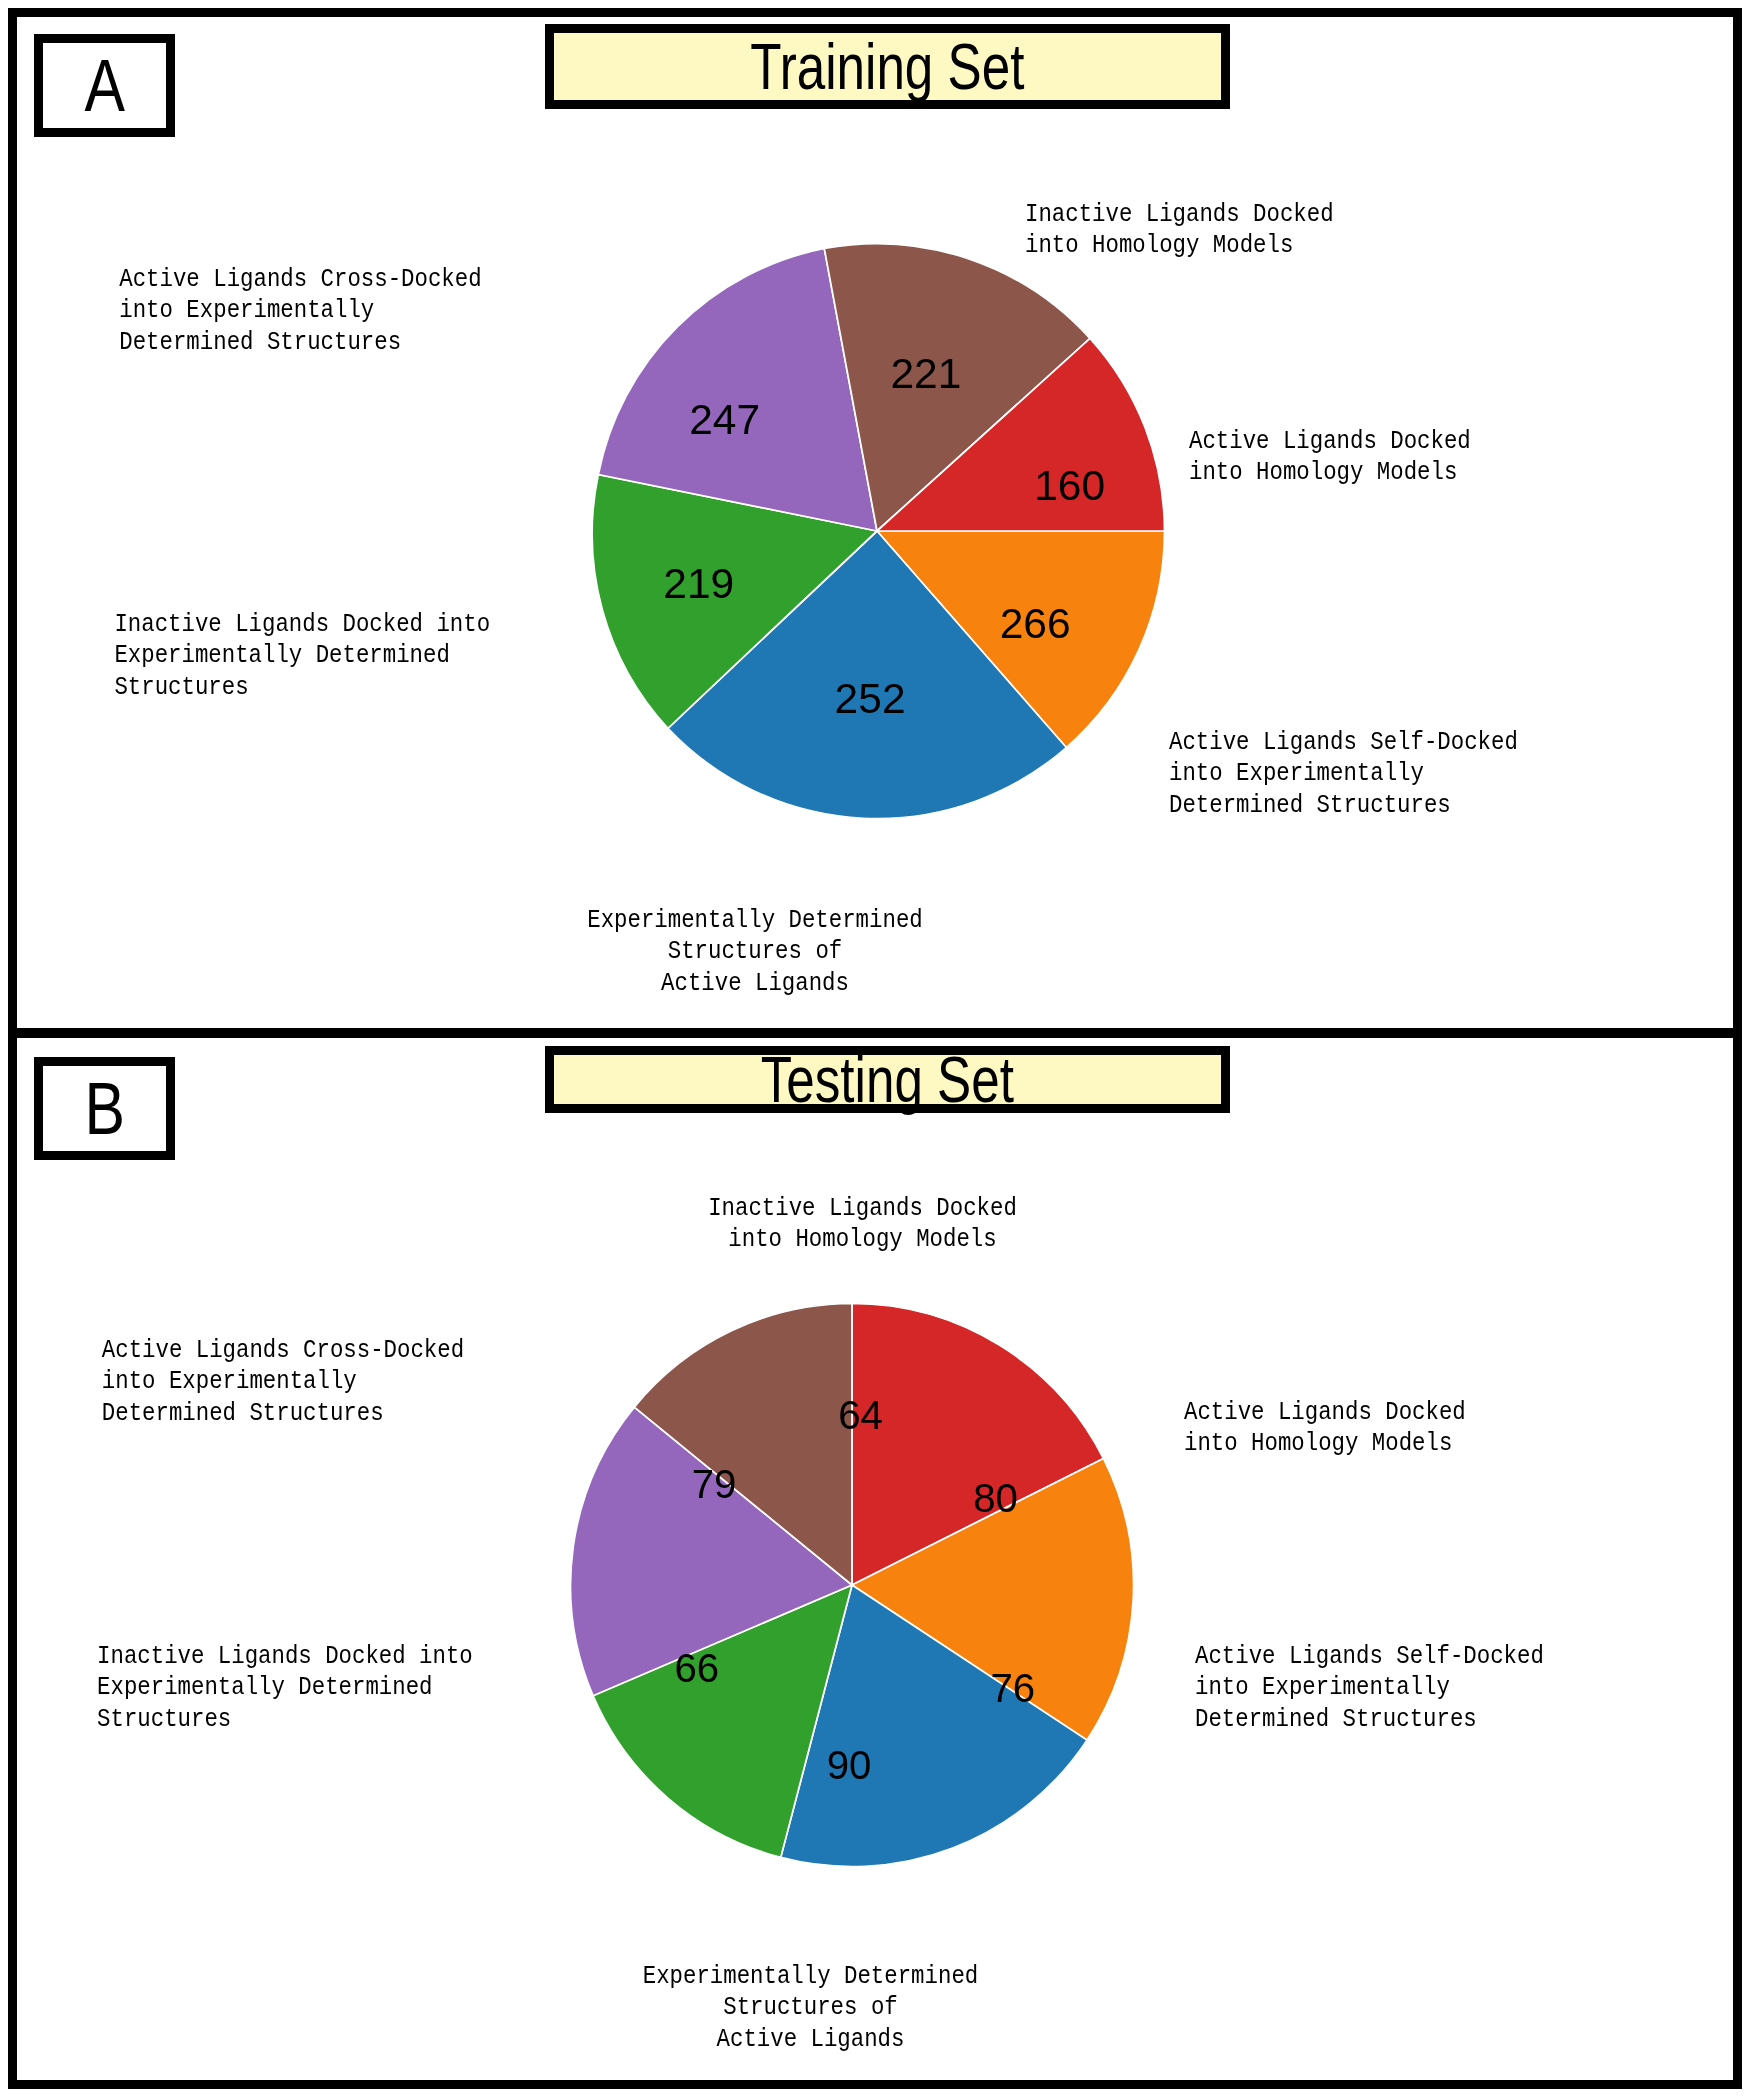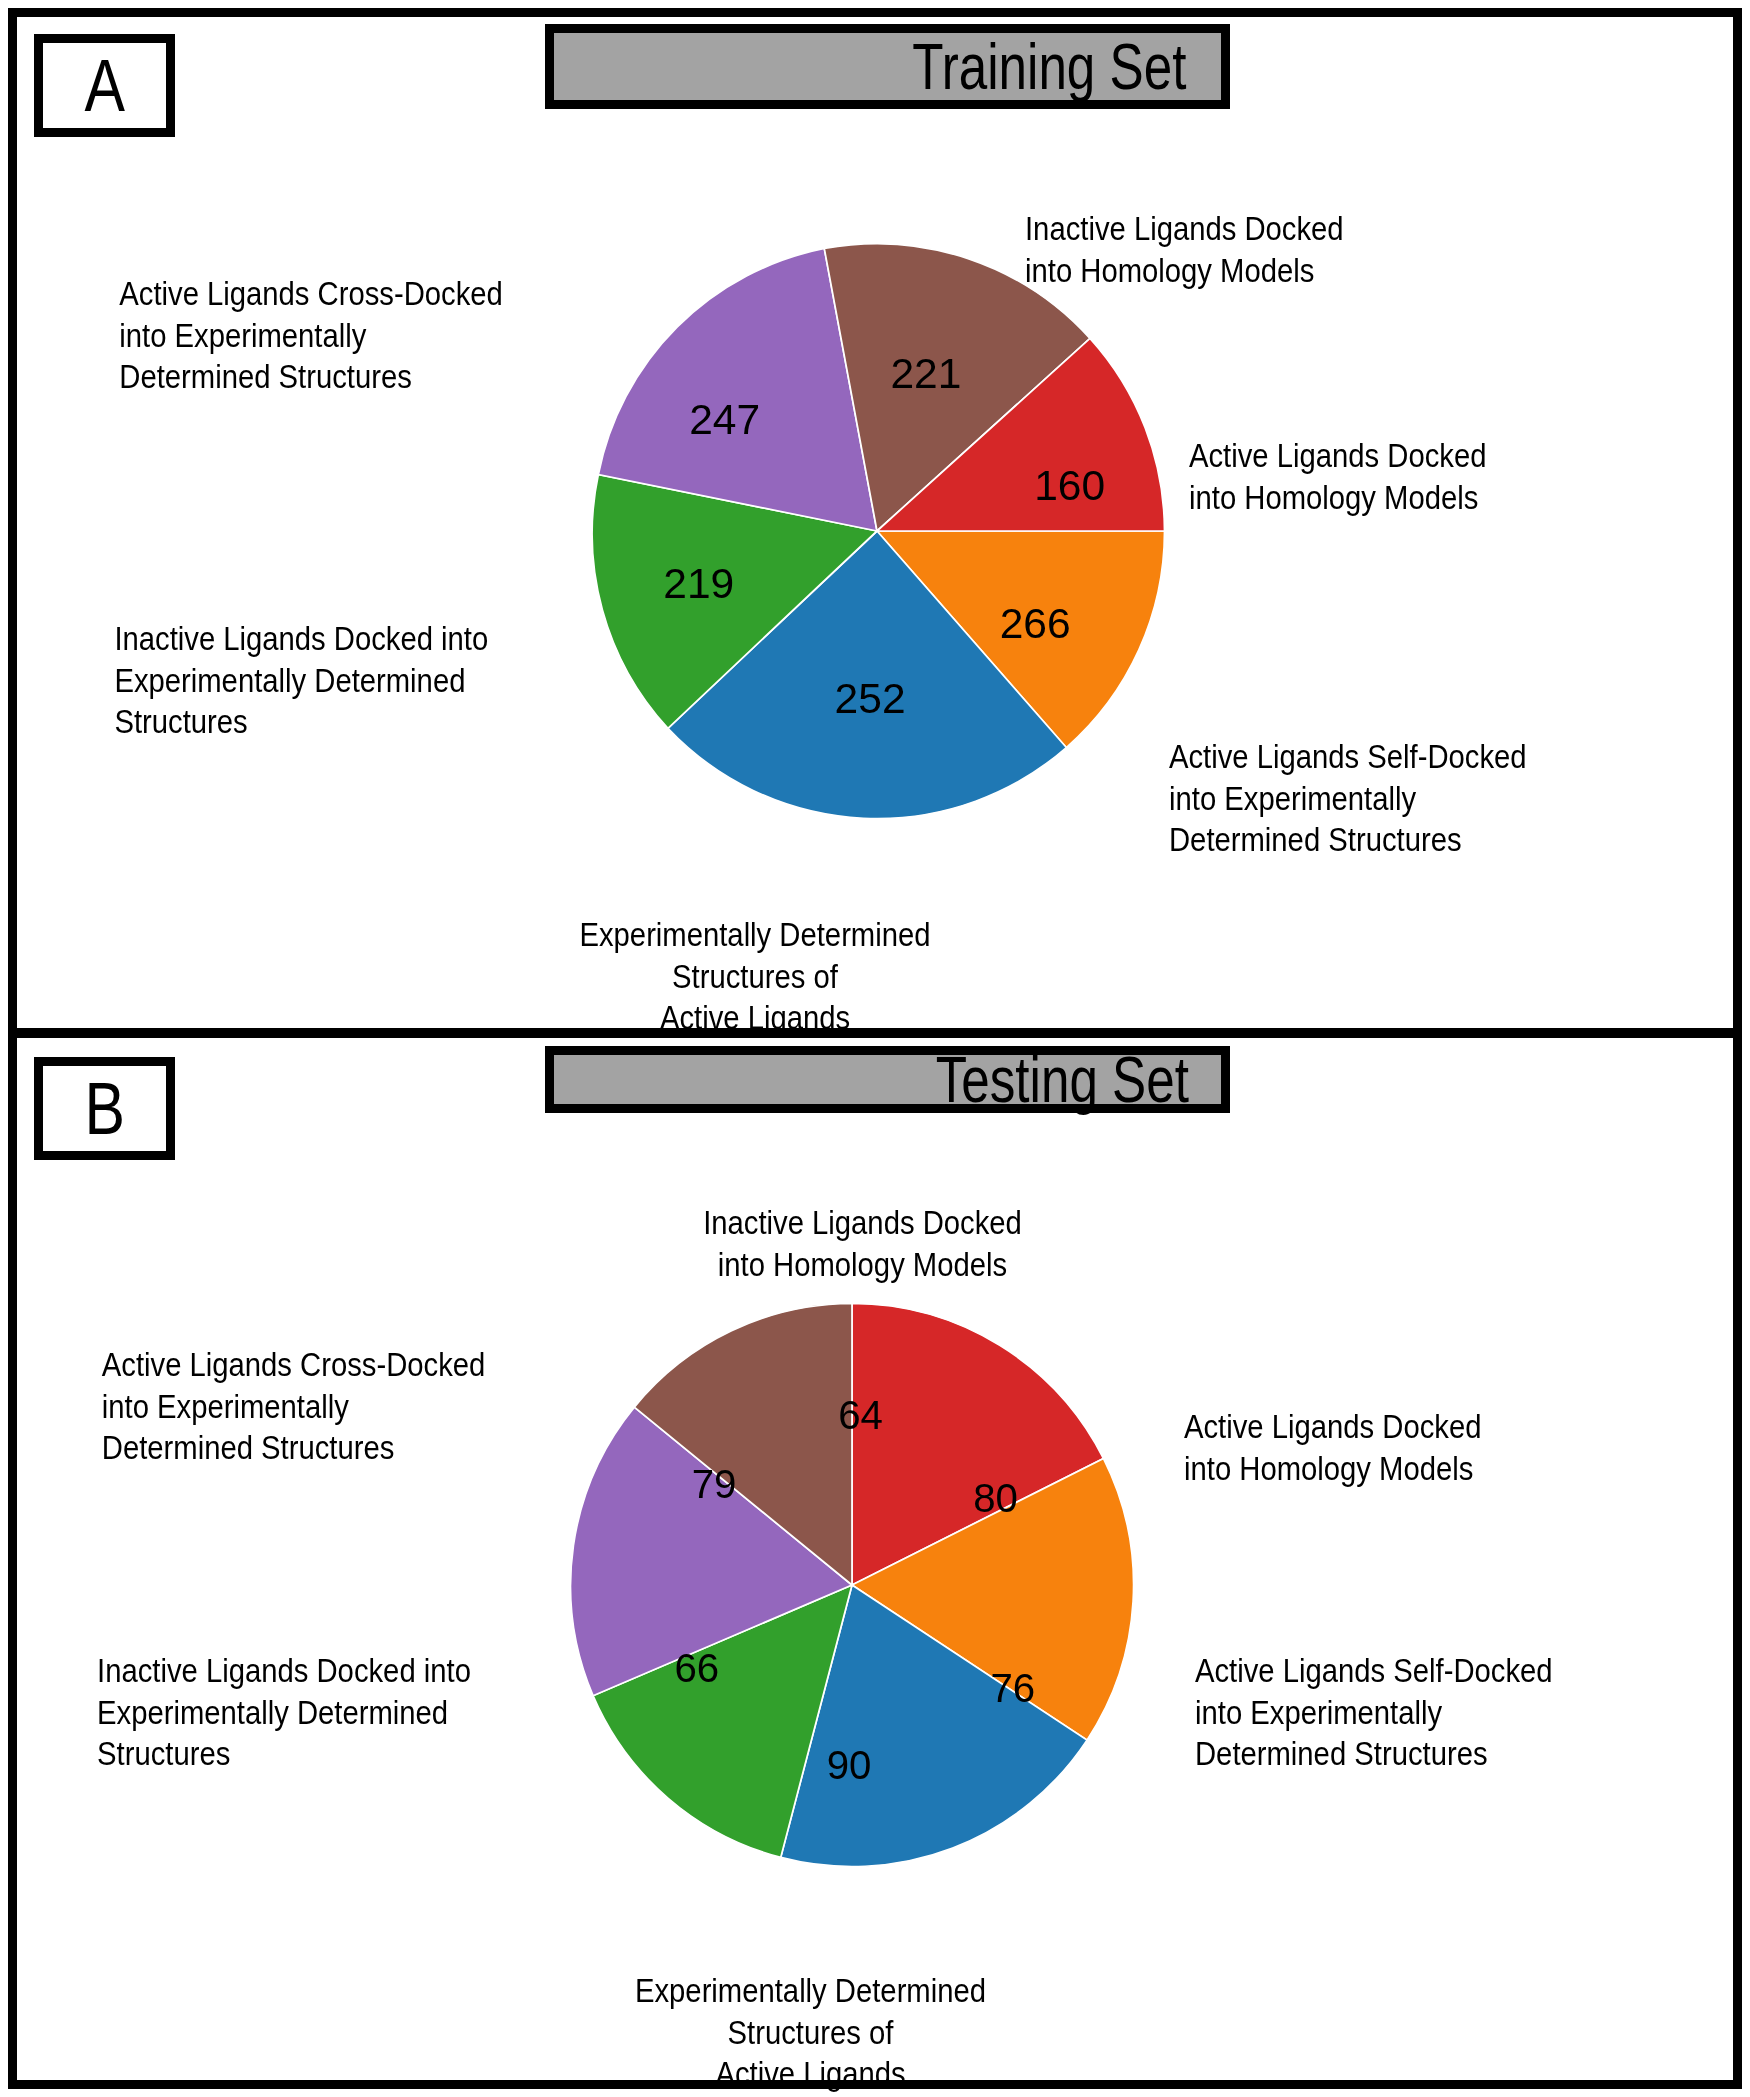--- a/index.html
+++ b/index.html
@@ -21,40 +21,40 @@
 
   
   .panel-letter{position:absolute;box-sizing:border-box;border:9.8px solid #000;background:#fff;
                 display:flex;align-items:center;justify-content:center;z-index:6;}
   #panel-letter-a{left:26.4px;top:26.4px;width:141px;height:103px;}
   #panel-letter-b{left:26.4px;top:29px;width:141px;height:103px;}
   .panel-letter span{font-size:74px;line-height:1;font-family:"Liberation Sans","DejaVu Sans",sans-serif;
                      font-weight:400;letter-spacing:0;transform:scaleX(.82);display:block;}
 
   
-  .panel-title{position:absolute;box-sizing:border-box;border:9.8px solid #000;background:#a3a3a3;
-               display:flex;align-items:center;justify-content:flex-end;z-index:5;}
+  .panel-title{position:absolute;box-sizing:border-box;border:9.8px solid #000;background:#fef9c3;
+               display:flex;align-items:center;justify-content:center;z-index:5;}
   #panel-title-a{left:537px;top:16px;width:685px;height:85px;}
   #panel-title-b{left:537px;top:18.4px;width:685px;height:67px;}
   .panel-title span{font-size:64px;line-height:1;font-weight:400;
                     font-family:"Liberation Sans","DejaVu Sans",sans-serif;
                     transform:scaleX(.80);display:block;white-space:nowrap;}
 
   
   .pie-wrap{position:absolute;}
   #pie-a{left:570px;top:224px;width:598px;height:598px;}
   #pie-b{left:559px;top:1292px;width:586px;height:586px;}
   .pie-wrap svg{display:block;width:100%;height:100%;overflow:visible;}
   .slice-value{font-family:"Liberation Sans","DejaVu Sans",sans-serif;
                font-size:74px;fill:#000;text-anchor:middle;dominant-baseline:central;}
   #pie-b .slice-value{font-size:70px;}
 
   
-  .callout{position:absolute;font-family:Liberation Sans, sans-serif;
-           font-size:34px;line-height:1.22;color:#000;white-space:pre-line;}
+  .callout{position:absolute;font-family:Liberation Mono, monospace;
+           font-size:26px;line-height:1.22;color:#000;white-space:pre-line;}
   .callout span{display:block;transform:scaleX(.86);transform-origin:inherit;}
   .ta-l{text-align:left;}
   .ta-l span{transform-origin:left center;}
   .ta-r{text-align:left;}
   .ta-r span{transform-origin:right center;}
   .ta-c{text-align:center;}
   .ta-c span{transform-origin:center center;}
 
   
   #a-lbl-inactive-hm  {left:1017px;top:159px;width:632px;}

